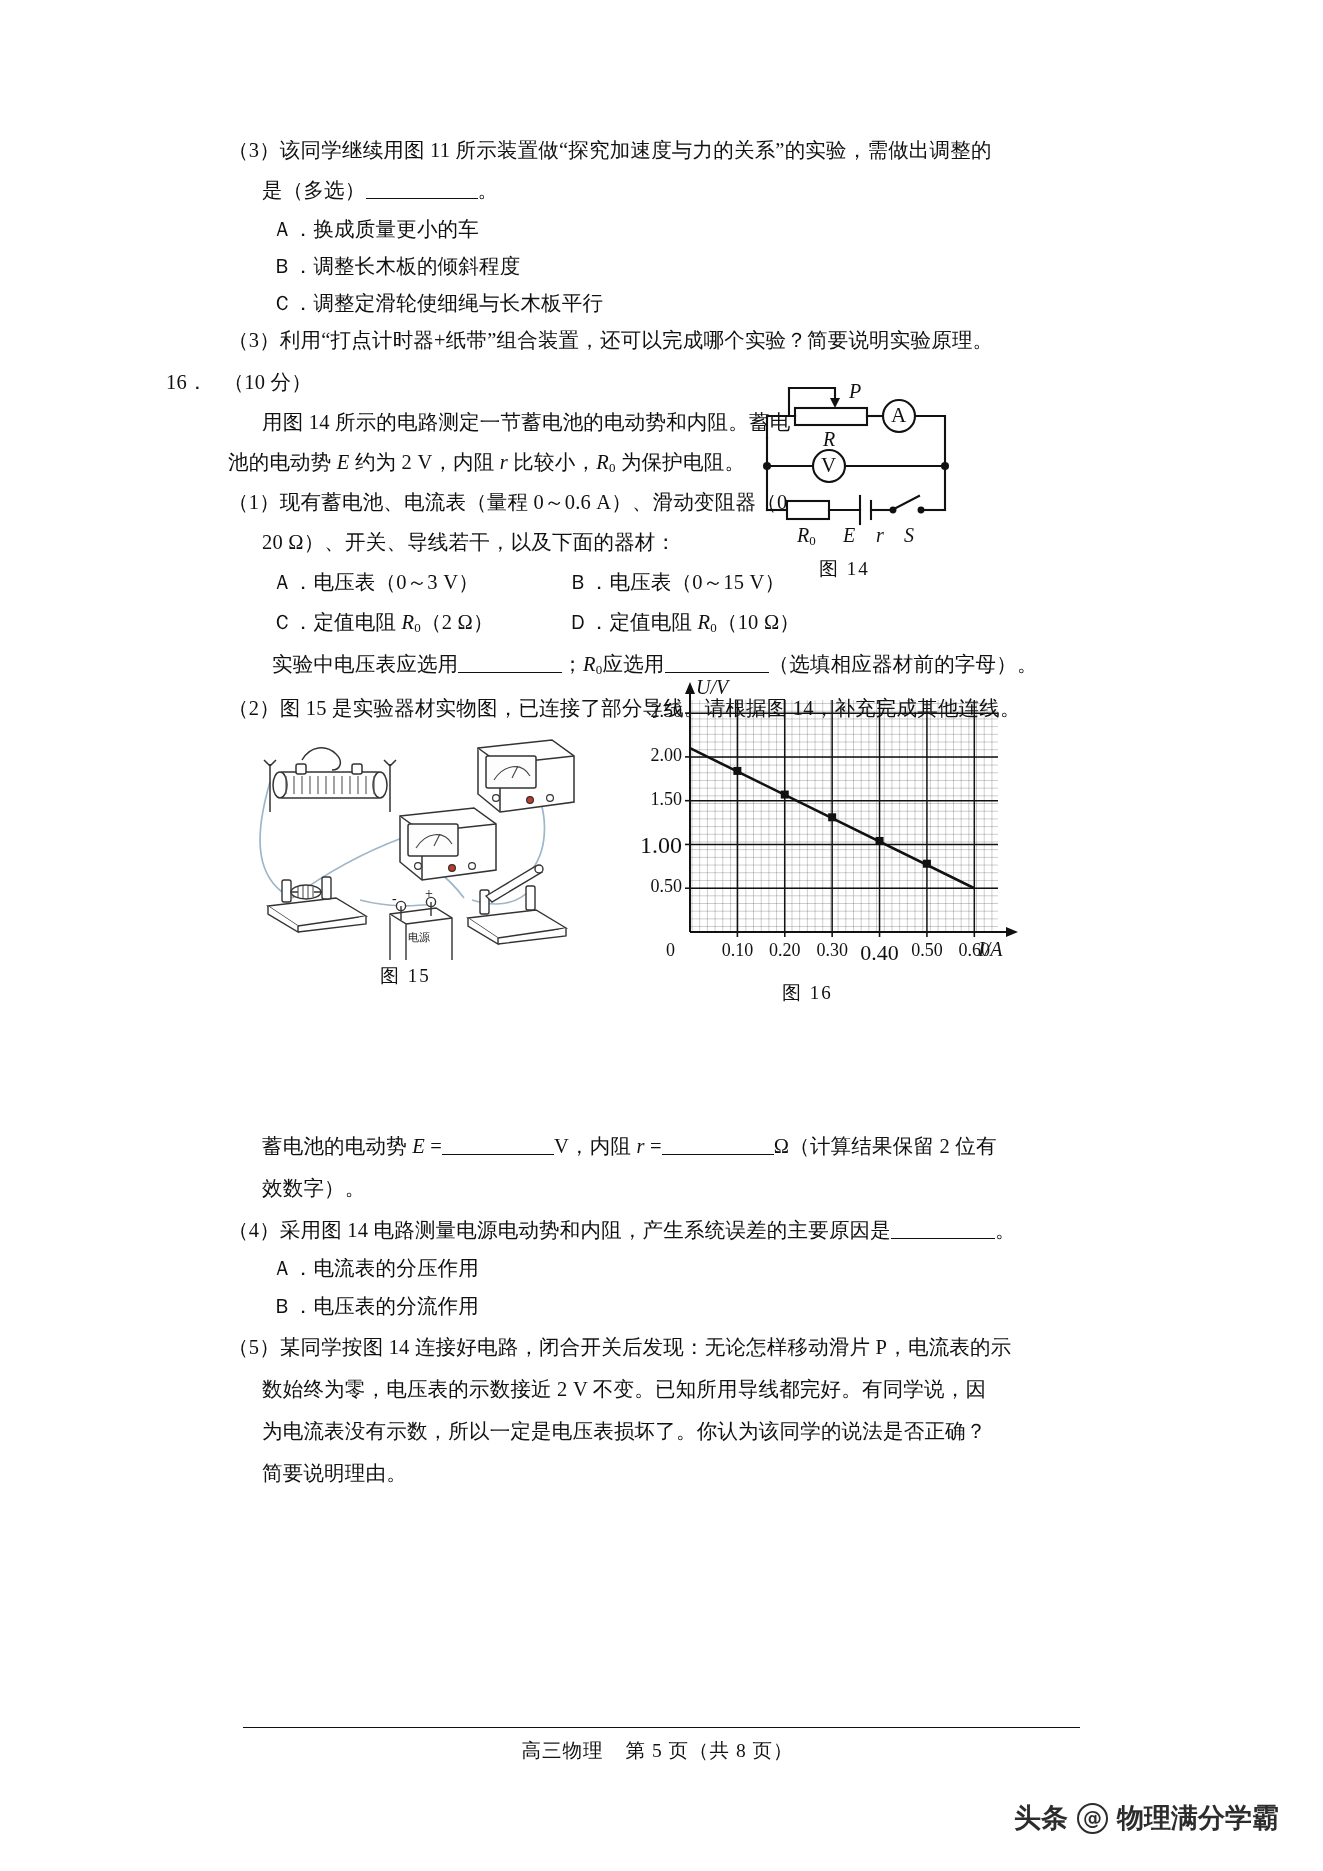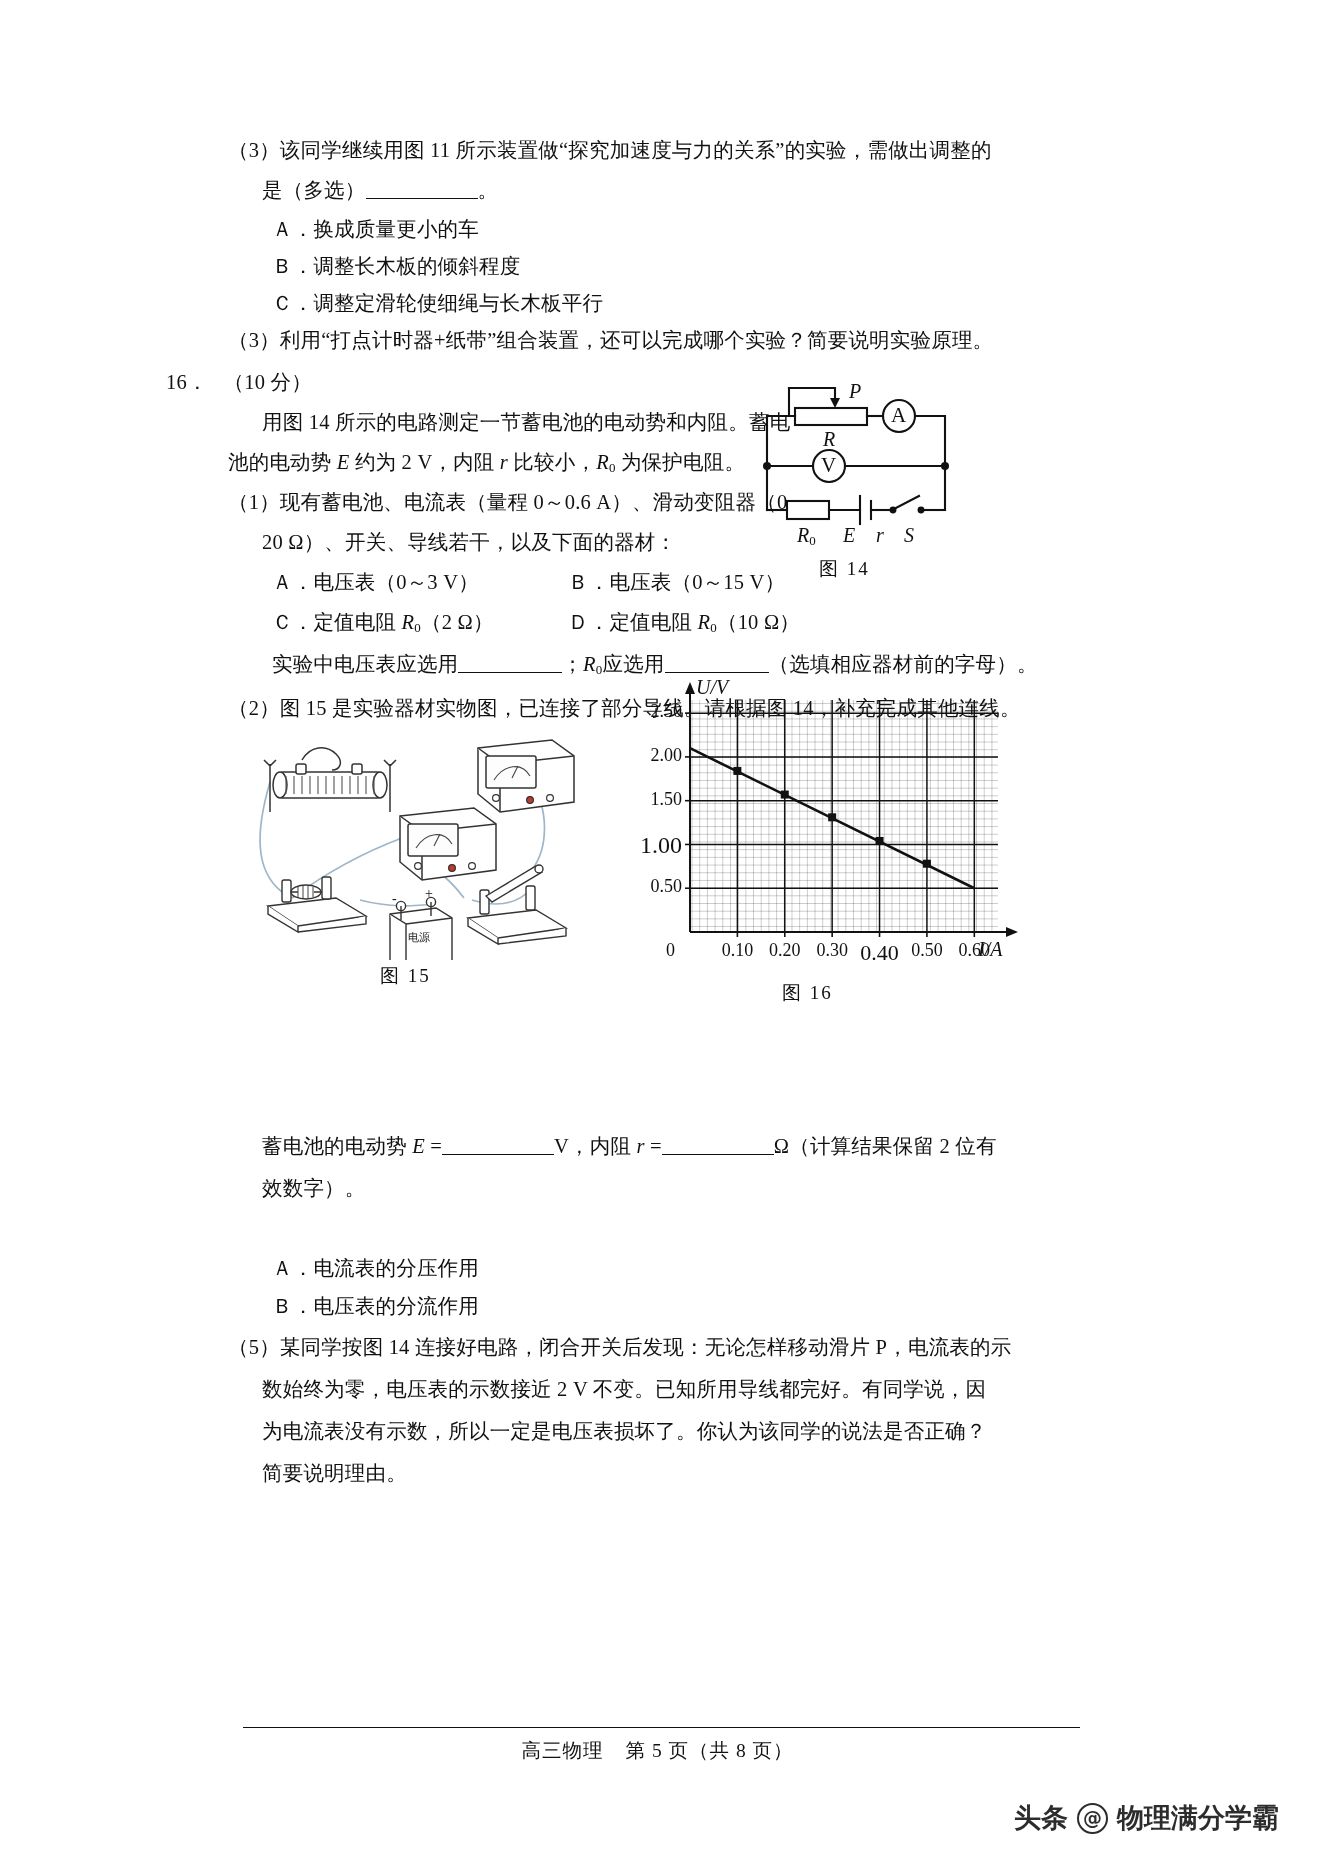--- a/index.html
+++ b/index.html
@@ -339,20 +339,23 @@
     <div class="fig-cap" style="left:152px; top:300px;">图 16</div>
   </div>
 
 
   <div class="abs tx" style="left:262px; top:1136px;">
     <span>蓄电池的电动势 </span><span class="ital">E</span><span> =</span><span class="blank b110"></span><span>V，内阻 </span><span class="ital">r</span><span> =</span><span class="blank b110"></span><span>Ω（计算结果保留 2 位有</span>
   </div>
 
   <div class="abs tx" style="left:262px; top:1178px;">效数字）。</div>
 
+  <div class="abs tx" style="left:228px; top:1220px;">
+    <span>（4）采用图 14 电路测量电源电动势和内阻，产生系统误差的主要原因是</span><span class="blank b100"></span><span>。</span>
+  </div>
 
   <div class="abs tx" style="left:272px; top:1258px;">Ａ．电流表的分压作用</div>
   <div class="abs tx" style="left:272px; top:1296px;">Ｂ．电压表的分流作用</div>
 
   <div class="abs tx" style="left:228px; top:1337px;">（5）某同学按图 14 连接好电路，闭合开关后发现：无论怎样移动滑片 P，电流表的示</div>
   <div class="abs tx" style="left:262px; top:1379px;">数始终为零，电压表的示数接近 2 V 不变。已知所用导线都完好。有同学说，因</div>
   <div class="abs tx" style="left:262px; top:1421px;">为电流表没有示数，所以一定是电压表损坏了。你认为该同学的说法是否正确？</div>
   <div class="abs tx" style="left:262px; top:1463px;">简要说明理由。</div>
 
   <div class="footrule"></div>

